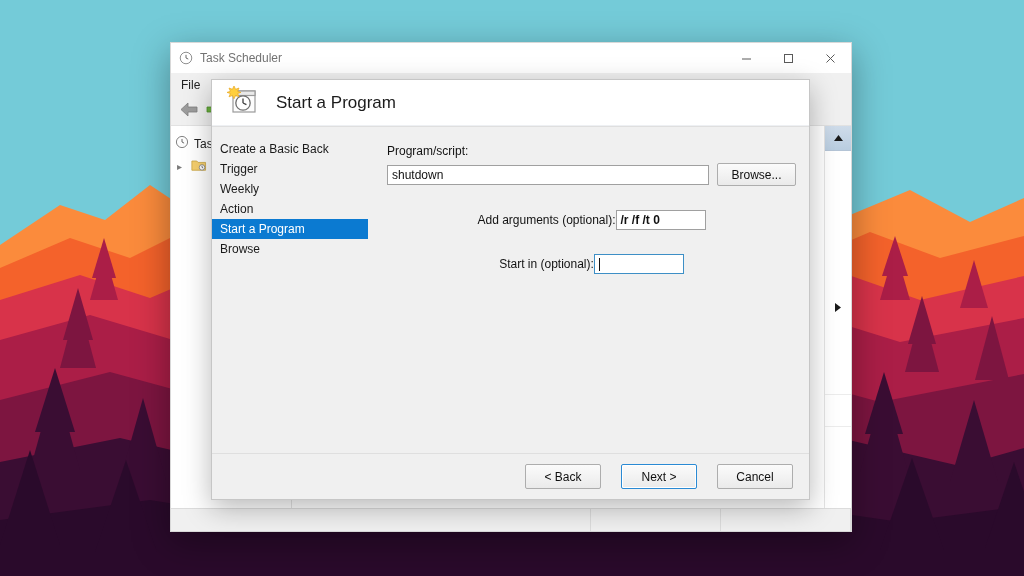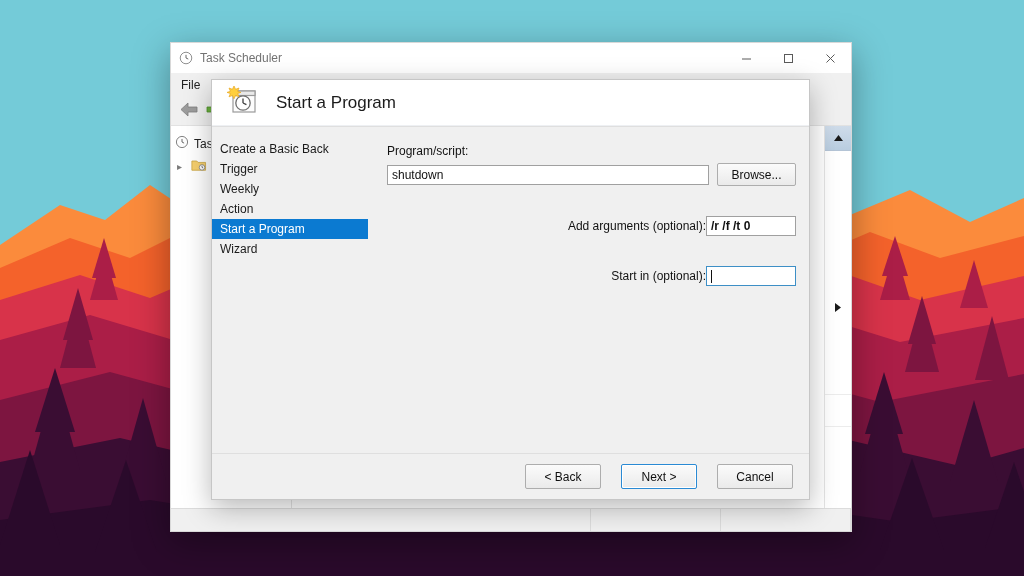--- a/index.html
+++ b/index.html
@@ -142,21 +142,21 @@
   .text-input.focused { border:1px solid #3d8fc6; }
   #program-input { width: 322px; }
   .btn {
     height: 22px; min-width: 74px;
     background: linear-gradient(#fbfbfb,#eaeaea);
     border:1px solid #adadad; border-radius:2px;
     font-size:12px; color:#101010;
     display:flex; align-items:center; justify-content:center;
   }
   #browse-btn { width: 77px; height:21px; }
-  .field-row { display:flex; align-items:center; justify-content:flex-end; margin-top: 30px; }
+  .field-row { display:flex; align-items:center; justify-content:center; margin-top: 24px; }
   .small-input { width: 90px; font-weight: bold; }
   .caret {
     display:inline-block; width:1px; height:13px; background:#111;
   }
   #wiz-footer {
     height: 45px; background:#f0f0f0;
     border-top:1px solid #dfdfdf;
     display:flex; align-items:center; justify-content:flex-end;
     gap: 20px; padding-right: 16px;
     flex:0 0 auto;
@@ -361,21 +361,21 @@
         <div class="nav-item sub">
           <span>Weekly</span>
         </div>
         <div class="nav-item">
           <span>Action</span>
         </div>
         <div class="nav-item sub selected">
           <span>Start a Program</span>
         </div>
         <div class="nav-item">
-          <span>Wizard</span>
+          <span>Browse</span>
         </div>
       </div>
 
       <div id="wiz-main">
 
         <div class="field-label">Program/script:</div>
         <div class="row-inline">
           <div class="text-input" id="program-input" placeholder="">shutdown</div>
           <div class="btn" id="browse-btn">Browse...</div>
         </div>

